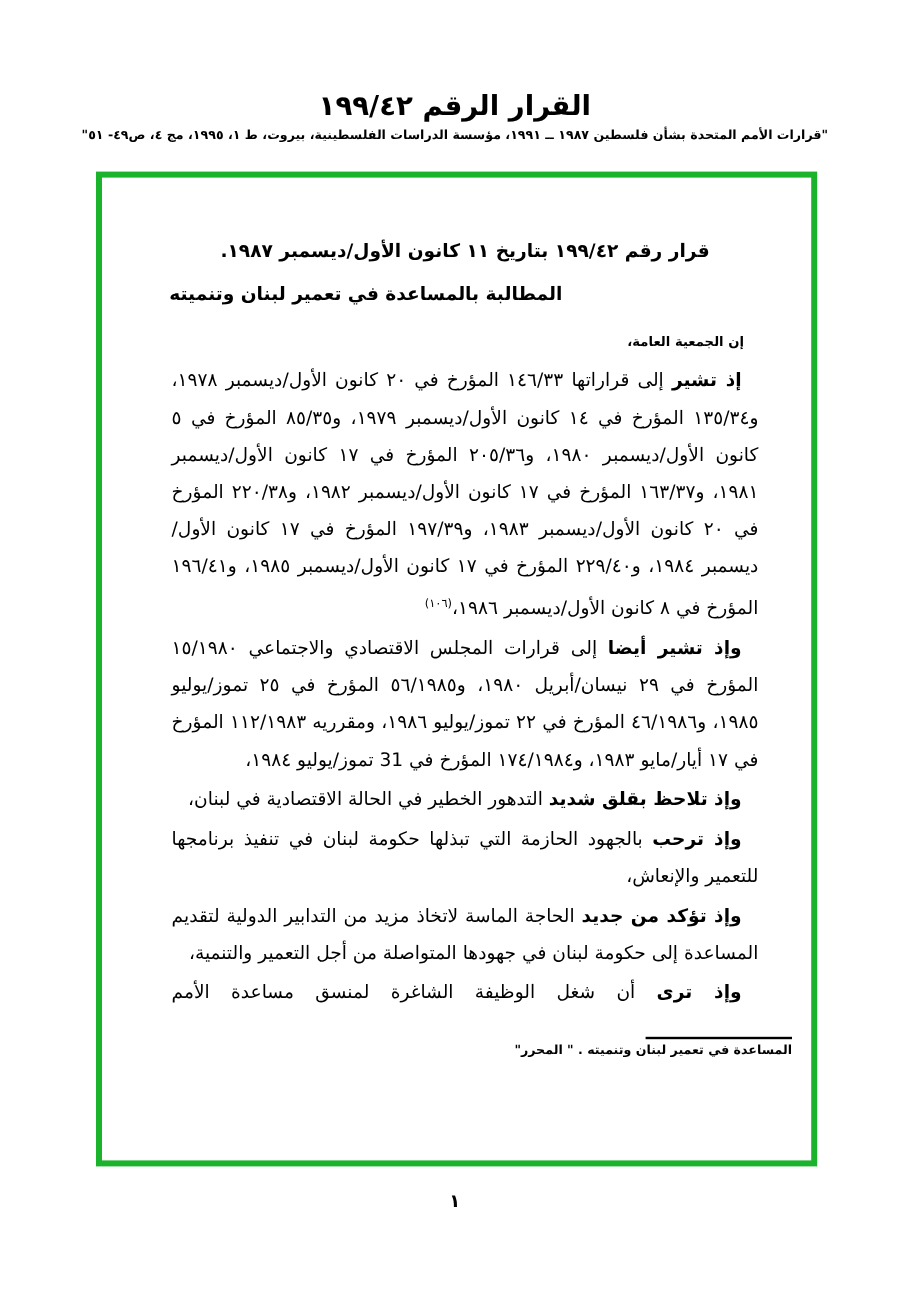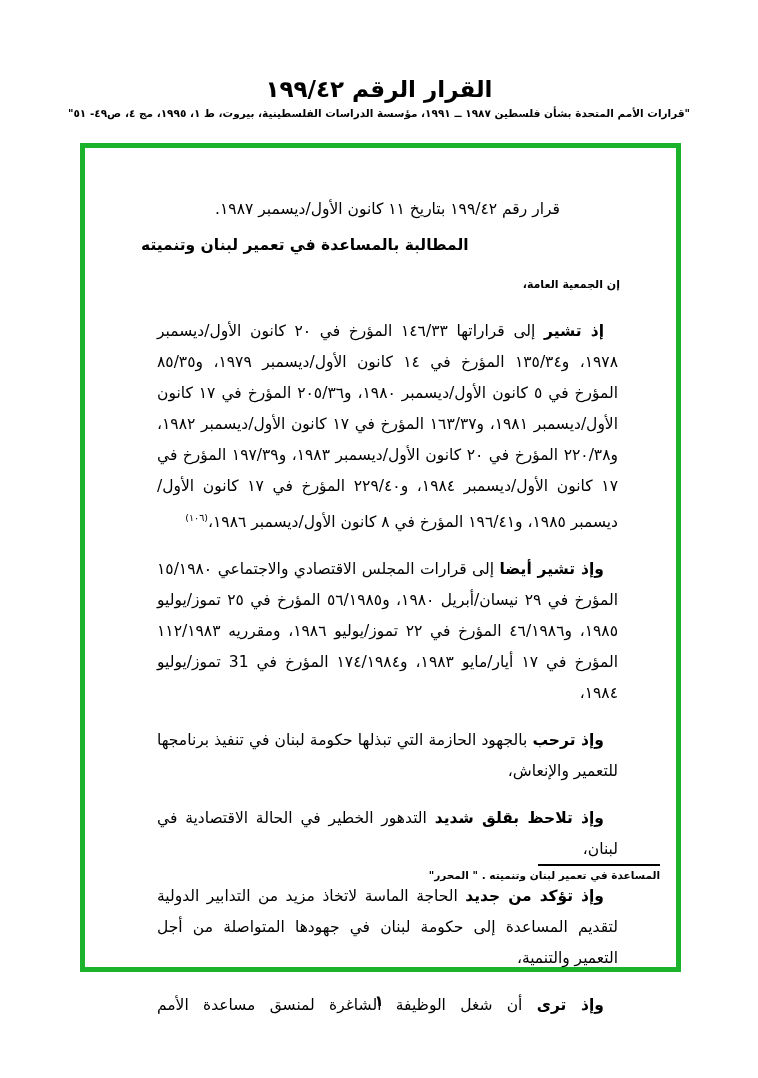--- a/index.html
+++ b/index.html
@@ -16,30 +16,30 @@
     font-size:10.5px;font-weight:bold;direction:rtl;letter-spacing:0;
   }
   .green-box{
     position:absolute;left:80px;top:143px;width:591px;height:819px;
     border:5px solid #1cb32c;background:#fff;
   }
   .content{
     position:absolute;top:48px;right:42px;left:56px;direction:rtl;
   }
   .res-heading{
-    text-align:center;font-weight:normal;font-size:15.5px;margin-bottom:10px;line-height:26px;
+    text-align:center;font-weight:bold;font-size:15.5px;margin-bottom:10px;line-height:26px;
   }
   .res-subheading{
     text-align:left;font-weight:bold;font-size:15.5px;margin-bottom:12px;line-height:26px;
   }
   .opening{
     font-weight:bold;font-size:11px;text-indent:14px;line-height:30px;text-align:right;
   }
   .para{
-    margin:16px;font-size:15.5px;line-height:31px;text-align:justify;text-indent:14px;
+    margin:2px;font-size:15.5px;line-height:31px;text-align:justify;text-indent:14px;
   }
   .para.stretch{text-align-last:justify;}
   .lead{font-weight:bold;}
   .fn-ref{font-size:9.5px;vertical-align:6px;}
   .footnote{
     position:absolute;right:16px;top:716px;width:290px;direction:rtl;
     font-size:10.5px;font-weight:bold;
   }
   .fn-sep{width:122px;height:2px;background:#000;}
   .fn-l1{margin-top:8px;text-align:right;line-height:18px;}
@@ -59,23 +59,23 @@
 <div class="green-box">
   <div class="content">
     <div class="res-heading">قرار رقم ١٩٩/٤٢ بتاريخ ١١ كانون الأول/ديسمبر ١٩٨٧.</div>
     <div class="res-subheading">المطالبة بالمساعدة في تعمير لبنان وتنميته</div>
     <div class="opening">إن الجمعية العامة،</div>
 
     <p class="para"><span class="lead">إذ تشير</span><span> إلى قراراتها ١٤٦/٣٣ المؤرخ في ٢٠ كانون الأول/ديسمبر ١٩٧٨، و١٣٥/٣٤ المؤرخ في ١٤ كانون الأول/ديسمبر ١٩٧٩، و٨٥/٣٥ المؤرخ في ٥ كانون الأول/ديسمبر ١٩٨٠، و٢٠٥/٣٦ المؤرخ في ١٧ كانون الأول/ديسمبر ١٩٨١، و١٦٣/٣٧ المؤرخ في ١٧ كانون الأول/ديسمبر ١٩٨٢، و٢٢٠/٣٨ المؤرخ في ٢٠ كانون الأول/ديسمبر ١٩٨٣، و١٩٧/٣٩ المؤرخ في ١٧ كانون الأول/ديسمبر ١٩٨٤، و٢٢٩/٤٠ المؤرخ في ١٧ كانون الأول/ديسمبر ١٩٨٥، و١٩٦/٤١ المؤرخ في ٨ كانون الأول/ديسمبر ١٩٨٦،</span><sup class="fn-ref">(١٠٦)</sup></p>
 
     <p class="para"><span class="lead">وإذ تشير أيضا</span><span> إلى قرارات المجلس الاقتصادي والاجتماعي ١٥/١٩٨٠ المؤرخ في ٢٩ نيسان/أبريل ١٩٨٠، و٥٦/١٩٨٥ المؤرخ في ٢٥ تموز/يوليو ١٩٨٥، و٤٦/١٩٨٦ المؤرخ في ٢٢ تموز/يوليو ١٩٨٦، ومقرريه ١١٢/١٩٨٣ المؤرخ في ١٧ أيار/مايو ١٩٨٣، و١٧٤/١٩٨٤ المؤرخ في 31 تموز/يوليو ١٩٨٤،</span></p>
 
+    <p class="para"><span class="lead">وإذ تلاحظ بقلق شديد</span><span> التدهور الخطير في الحالة الاقتصادية في لبنان،</span></p>
+
     <p class="para"><span class="lead">وإذ ترحب</span><span> بالجهود الحازمة التي تبذلها حكومة لبنان في تنفيذ برنامجها للتعمير والإنعاش،</span></p>
-
-    <p class="para"><span class="lead">وإذ تلاحظ بقلق شديد</span><span> التدهور الخطير في الحالة الاقتصادية في لبنان،</span></p>
 
     <p class="para"><span class="lead">وإذ تؤكد من جديد</span><span> الحاجة الماسة لاتخاذ مزيد من التدابير الدولية لتقديم المساعدة إلى حكومة لبنان في جهودها المتواصلة من أجل التعمير والتنمية،</span></p>
 
     <p class="para stretch"><span class="lead">وإذ ترى</span><span> أن شغل الوظيفة الشاغرة لمنسق مساعدة الأمم</span></p>
   </div>
 
   <div class="footnote">
     <div class="fn-sep"></div>
     <div class="fn-l2">المساعدة في تعمير لبنان وتنميته . " المحرر"</div>
   </div>

